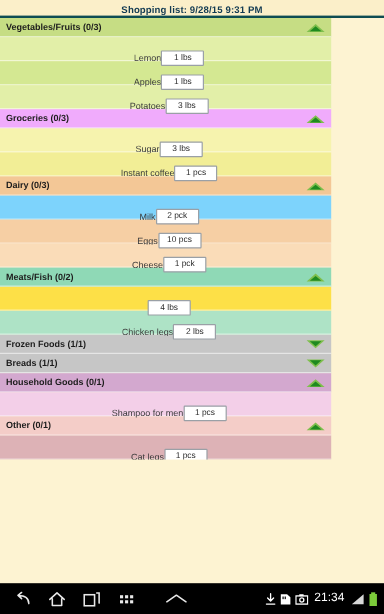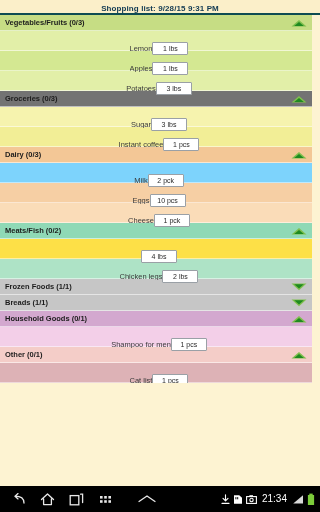--- a/index.html
+++ b/index.html
@@ -36,21 +36,21 @@
     font-size: 8px;
     font-weight: bold;
     color: #123a52;
     letter-spacing: 0.1px;
     line-height: 1;
   }
 
   
   .list {
     flex: 0 0 auto;
-    width: 312px;
+    width: 276px;
   }
   .section-header {
     height: 16px;
     display: flex;
     align-items: center;
     justify-content: space-between;
     padding: 0 4px 0 5px;
     box-sizing: border-box;
     border-bottom: 1px solid rgba(255,255,255,0.55);
   }
@@ -179,21 +179,21 @@
         <div class="qty">1 lbs</div>
       </div>
       <div class="item-row" style="background: rgb(212, 232, 146);">
         <div class="item-name">Apples</div>
         <div class="qty">1 lbs</div>
       </div>
       <div class="item-row" style="background: rgb(226, 239, 168);">
         <div class="item-name">Potatoes</div>
         <div class="qty">3 lbs</div>
       </div>
-      <div class="section-header" style="background: #737373; text-align: center;">
+      <div class="section-header" style="background: #f0abfc; text-align: center;">
         <div class="section-title">Groceries (0/3)</div>
         <div>
           <svg class="arrow" viewBox="0 0 18 10">
             <path d="M1.5 8.6 L9 2.0 L16.5 8.6 Z" fill="#7fbf4d"></path>
             <path d="M4.2 8.0 L9 3.9 L13.8 8.0 Z" fill="#1f8a20"></path>
           </svg>
         </div>
       </div>
       <div class="item-row" style="background: rgb(246, 243, 174);">
         <div class="item-name">Sugar</div>
@@ -275,21 +275,21 @@
       <div class="section-header" style="background: rgb(244, 205, 200);">
         <div class="section-title">Other (0/1)</div>
         <div>
           <svg class="arrow" viewBox="0 0 18 10">
             <path d="M1.5 8.6 L9 2.0 L16.5 8.6 Z" fill="#7fbf4d"></path>
             <path d="M4.2 8.0 L9 3.9 L13.8 8.0 Z" fill="#1f8a20"></path>
           </svg>
         </div>
       </div>
       <div class="item-row" style="background: rgb(221, 178, 182);">
-        <div class="item-name">Cat list</div>
+        <div class="item-name">Cat legs</div>
         <div class="qty">1 pcs</div>
       </div>
     </div>
 
   <div class="filler"></div>
 
   <div class="navbar">
     <div class="nav-left">
       <div class="nav-btn">
         <svg class="status-ico" width="15" height="13" viewBox="0 0 15 13">

